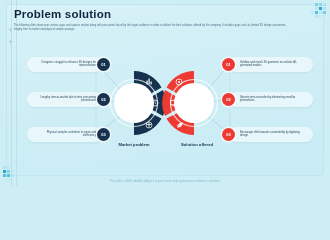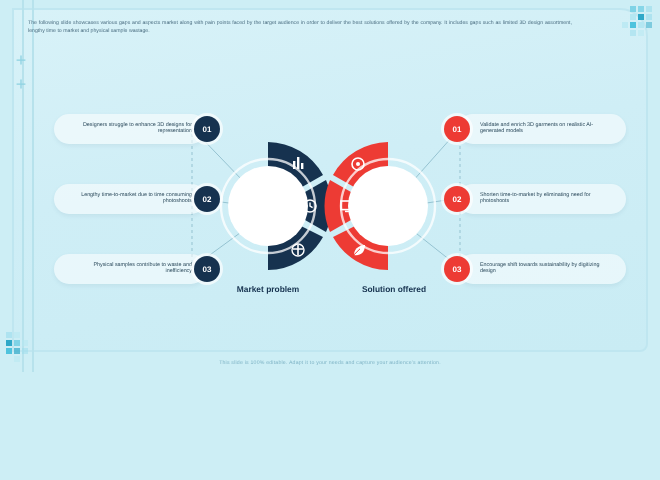--- a/index.html
+++ b/index.html
@@ -146,20 +146,21 @@
 <div id="slide">
 
   <div class="panel"></div>
 
   <div class="vline a"></div>
   <div class="vline b"></div>
   <div class="plus p1">+</div>
   <div class="plus p2">+</div>
 
   <div class="header">
+    <div class="title">Problem solution</div>
     <div class="subtitle">The following slide showcases various gaps and aspects market along with pain points faced by the target audience in order to deliver the best solutions offered by the company. It includes gaps such as limited 3D design assortment, lengthy time to market and physical sample wastage.</div>
   </div>
 
   <svg class="pixdeco" viewBox="0 0 26 22">
     <rect x="14" y="1" width="3" height="3" fill="#7fd3e6"></rect>
     <rect x="18" y="1" width="3" height="3" fill="#4fc3dd" opacity="0.55"></rect>
     <rect x="22" y="1" width="3" height="3" fill="#7fd3e6" opacity="0.4"></rect>
     <rect x="14" y="5" width="3" height="3" fill="#b4e7f2"></rect>
     <rect x="18" y="5" width="3" height="3" fill="#2fa8c8"></rect>
     <rect x="22" y="5" width="3" height="3" fill="#9adcec" opacity="0.6"></rect>

